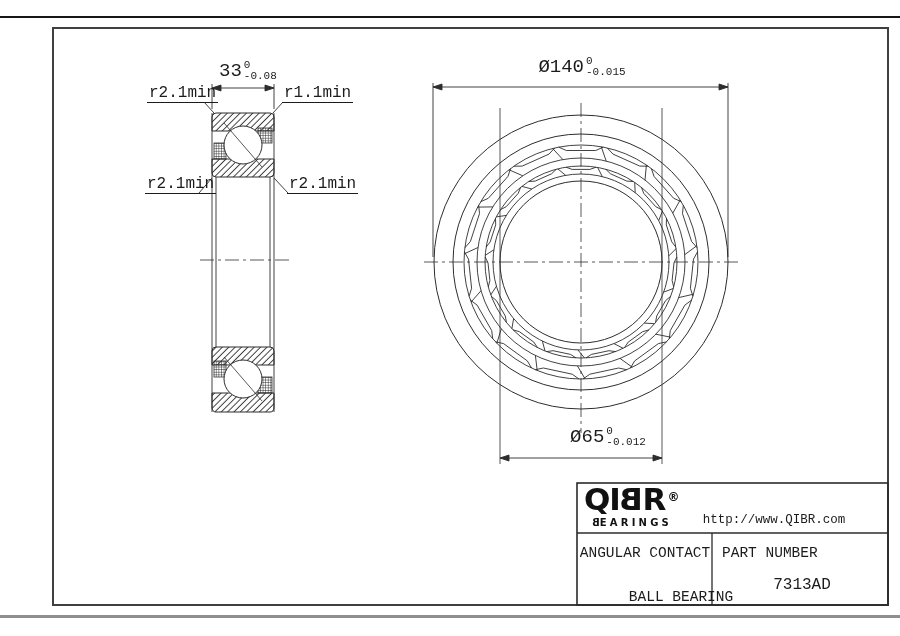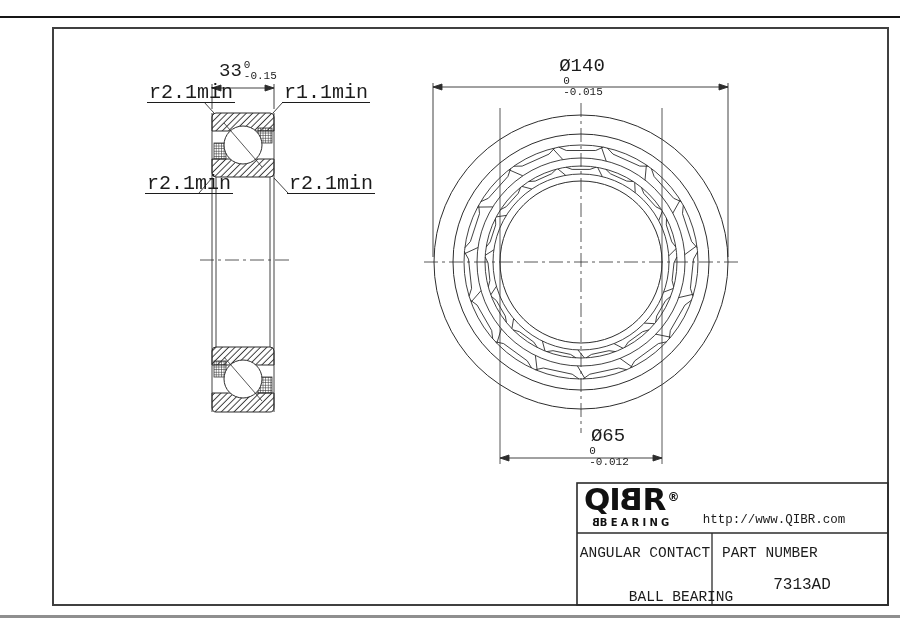--- a/index.html
+++ b/index.html
@@ -6,22 +6,22 @@
   #page{position:relative;width:900px;height:636px;background:#ffffff;overflow:hidden;
         font-family:"Liberation Mono", monospace;color:#1c1c1c;}
   .hline{position:absolute;left:0;width:900px;}
   #topline{top:16px;height:2px;background:#161616;}
   #bottomline{top:615px;height:3px;background:#8f8f8f;}
   svg{position:absolute;left:0;top:0;}
   .txt{position:absolute;white-space:nowrap;}
   .dim{position:absolute;display:flex;align-items:center;font-family:"Liberation Mono",monospace;}
   .dim .val{font-size:19px;line-height:20px;}
   .dim .tol{display:flex;flex-direction:column;font-size:11px;line-height:11px;margin-left:2px;}
-  .rlabel{font-size:20px;line-height:16px;border-bottom:1.3px solid #1c1c1c;padding:0 2px 1px 2px;}
-  .center{transform:translateX(-50%);flex-direction:column;}
+  .rlabel{font-size:16px;line-height:16px;border-bottom:1.3px solid #1c1c1c;padding:0 2px 1px 2px;}
+  .center{transform:translateX(-50%);}
   
   .tb{font-family:"Liberation Mono",monospace;}
   .logo{position:absolute;left:584px;top:484px;color:#111;font-family:"DejaVu Sans",sans-serif;}
   .logo-main{font-size:31px;font-weight:bold;letter-spacing:-1px;line-height:30px;display:flex;align-items:flex-start;}
   .logo-main .reg{font-size:12px;font-weight:bold;margin-left:2px;margin-top:-2px;letter-spacing:0;}
   .logo-sub{font-size:10px;font-weight:bold;letter-spacing:3.2px;margin-top:3px;margin-left:5px;}
   .flip{display:inline-block;transform:scaleX(-1);}
   .company{font-size:12.5px;line-height:15px;}
   .product{font-size:14.5px;line-height:16px;}
   .partnum{font-size:16px;line-height:18px;}
@@ -129,21 +129,21 @@
       <rect x="577" y="483" width="311" height="122" stroke-width="1.6"></rect>
       <line x1="577" y1="533" x2="888" y2="533" stroke-width="1.3"></line>
       <line x1="712" y1="533" x2="712" y2="605" stroke-width="1.3"></line>
     </g>
   </svg>
 
   <div class="dim" style="left:219px;top:60px;">
     <span class="val">33</span>
     <span class="tol">
       <span>0</span>
-      <span>-0.15</span>
+      <span>-0.08</span>
     </span>
   </div>
 
   <div class="dim center" style="left:582px;top:56px;">
     <span class="val">Ø140</span>
     <span class="tol">
       <span>0</span>
       <span>-0.015</span>
     </span>
   </div>
@@ -163,21 +163,21 @@
 
   <div class="logo">
     <div class="logo-main">
       <span>Q</span>
         <span>I</span>
         <span class="flip">B</span>
         <span>R</span>
       <span class="reg">®</span>
     </div>
     <div class="logo-sub">
-      <span class="flip">B</span><span>BEARING</span>
+      <span class="flip">B</span><span>EARINGS</span>
     </div>
   </div>
 
   <div class="txt tb company center" style="left:774px;top:513px;">http://www.QIBR.com</div>
 
   <div class="txt tb product center" style="left:645px;top:545px;">ANGULAR CONTACT</div>
   <div class="txt tb product center" style="left:645px;top:589px;margin-left:36px;">BALL BEARING</div>
 
   <div class="txt tb product" style="left:722px;top:545px;">PART NUMBER</div>
   <div class="txt tb partnum center" style="left:802px;top:576px;">7313AD</div>

